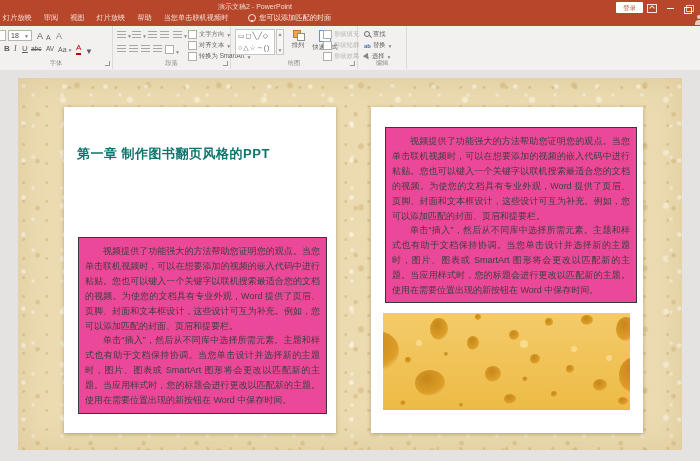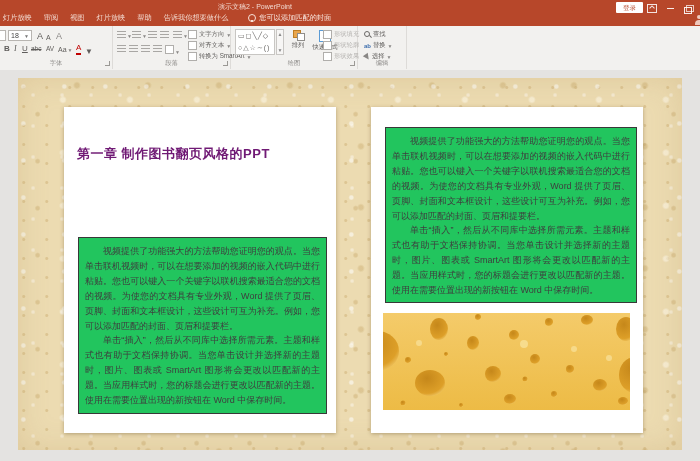--- a/index.html
+++ b/index.html
@@ -77,22 +77,22 @@
            radial-gradient(circle at 83% 12%, rgba(206,178,120,.5) 0 2px, rgba(206,178,120,0) 4px),
            radial-gradient(circle at 52% 55%, rgba(255,255,255,.4) 0 1px, rgba(255,255,255,0) 2.5px),
            radial-gradient(circle at 25% 50%, rgba(197,165,103,.4) 0 1px, rgba(197,165,103,0) 2px);
          background-size:41px 37px,67px 53px,53px 47px,71px 61px,29px 31px,23px 19px;
          box-shadow:inset 0 0 30px rgba(180,148,90,.25);}
   .page{position:absolute;top:29px;width:272px;height:326px;background:#fff;
         box-shadow:0 1px 4px rgba(110,88,46,.45);}
   .page-left{left:46px;}
   .page-right{left:353px;}
   .page-title{position:absolute;left:13px;top:38px;font-size:13px;font-weight:600;
-              color:#701a75;letter-spacing:.5px;white-space:nowrap;}
-  .tbox{position:absolute;border:1.5px solid #383838;box-sizing:border-box;padding:6px 6px 0 6px;background:#22c55e;}
+              color:#0f766e;letter-spacing:.5px;white-space:nowrap;}
+  .tbox{position:absolute;border:1.5px solid #383838;box-sizing:border-box;padding:6px 6px 0 6px;background:#ec4899;}
   .tbox-left{left:14px;top:130px;width:249px;height:177px;}
   .tbox-right{left:14px;top:20px;width:252px;height:176px;}
   .tbox p{margin:0;font-size:9px;line-height:14.9px;color:#3e3e3e;text-align:justify;
           text-indent:2em;font-family:"Liberation Sans",sans-serif;}
   .cheese{position:absolute;left:12px;top:206px;width:247px;height:97px;display:block;}
 </style>
 </head>
 <body>
 
 <div class="stage">
@@ -110,21 +110,21 @@
       <span class="ico-restore"></span>
     </div>
     <div class="share-person"></div>
 
     <div class="tabs">
       <span class="tab">灯片放映</span>
       <span class="tab">审阅</span>
       <span class="tab">视图</span>
       <span class="tab">灯片放映</span>
       <span class="tab">帮助</span>
-      <span class="tab">告诉我你想要做什么</span>
+      <span class="tab">当您单击联机视频时</span>
       <span class="tellme-wrap">
         <span class="bulb"></span>
         <span>您可以添加匹配的封面</span>
       </span>
     </div>
   </div>
 
   <div class="ribbon">
 
     <div class="grp" style="left:0;width:112px;">

